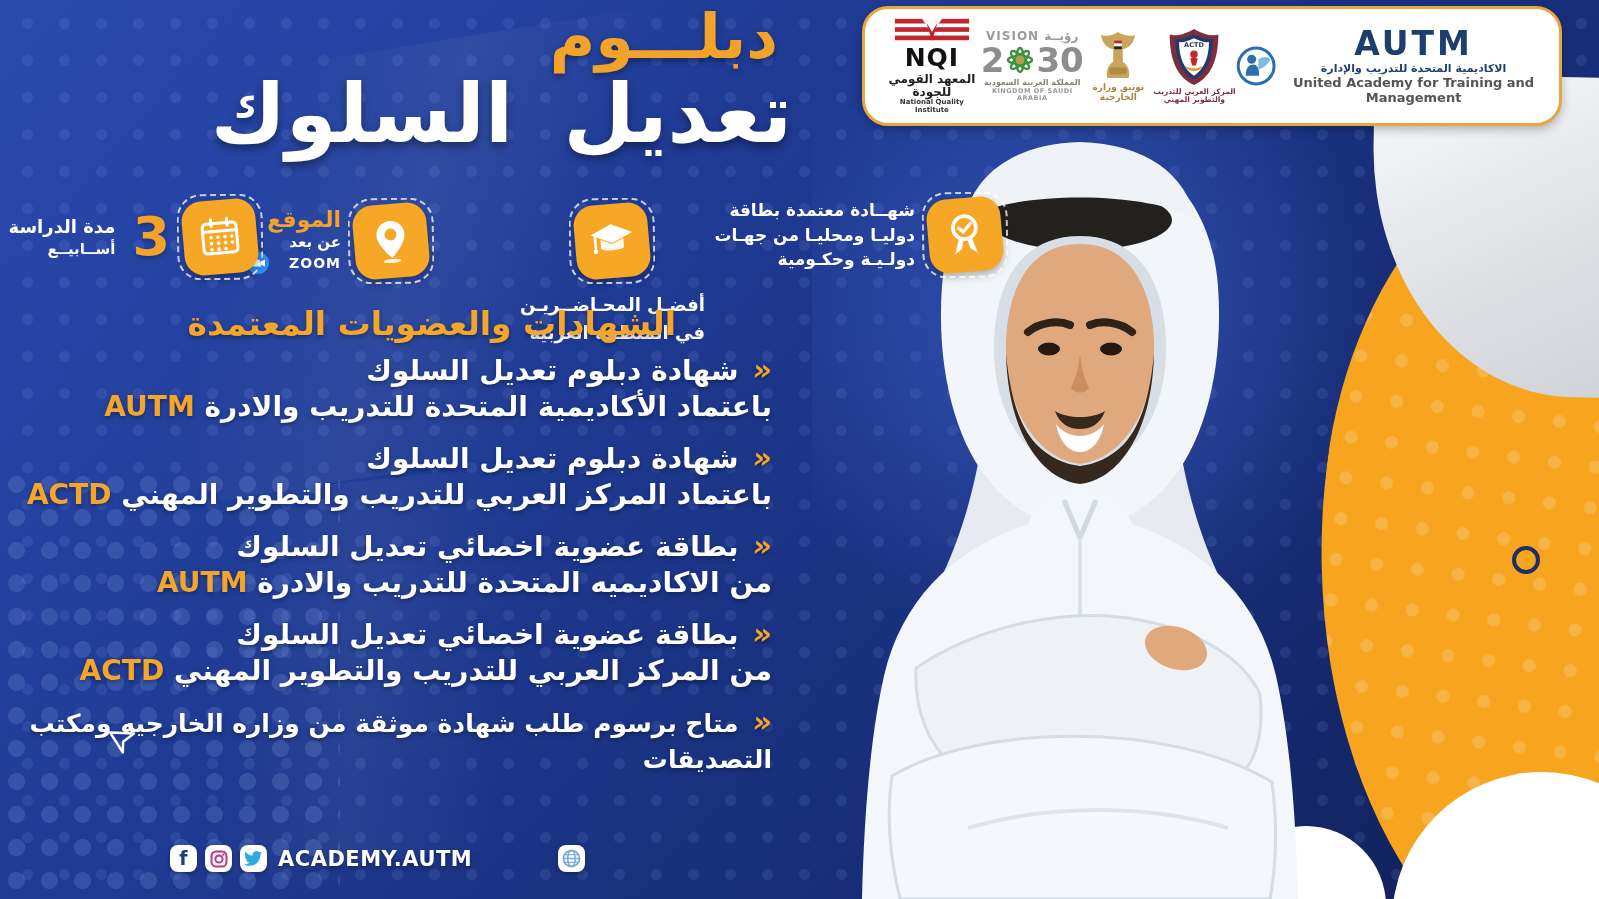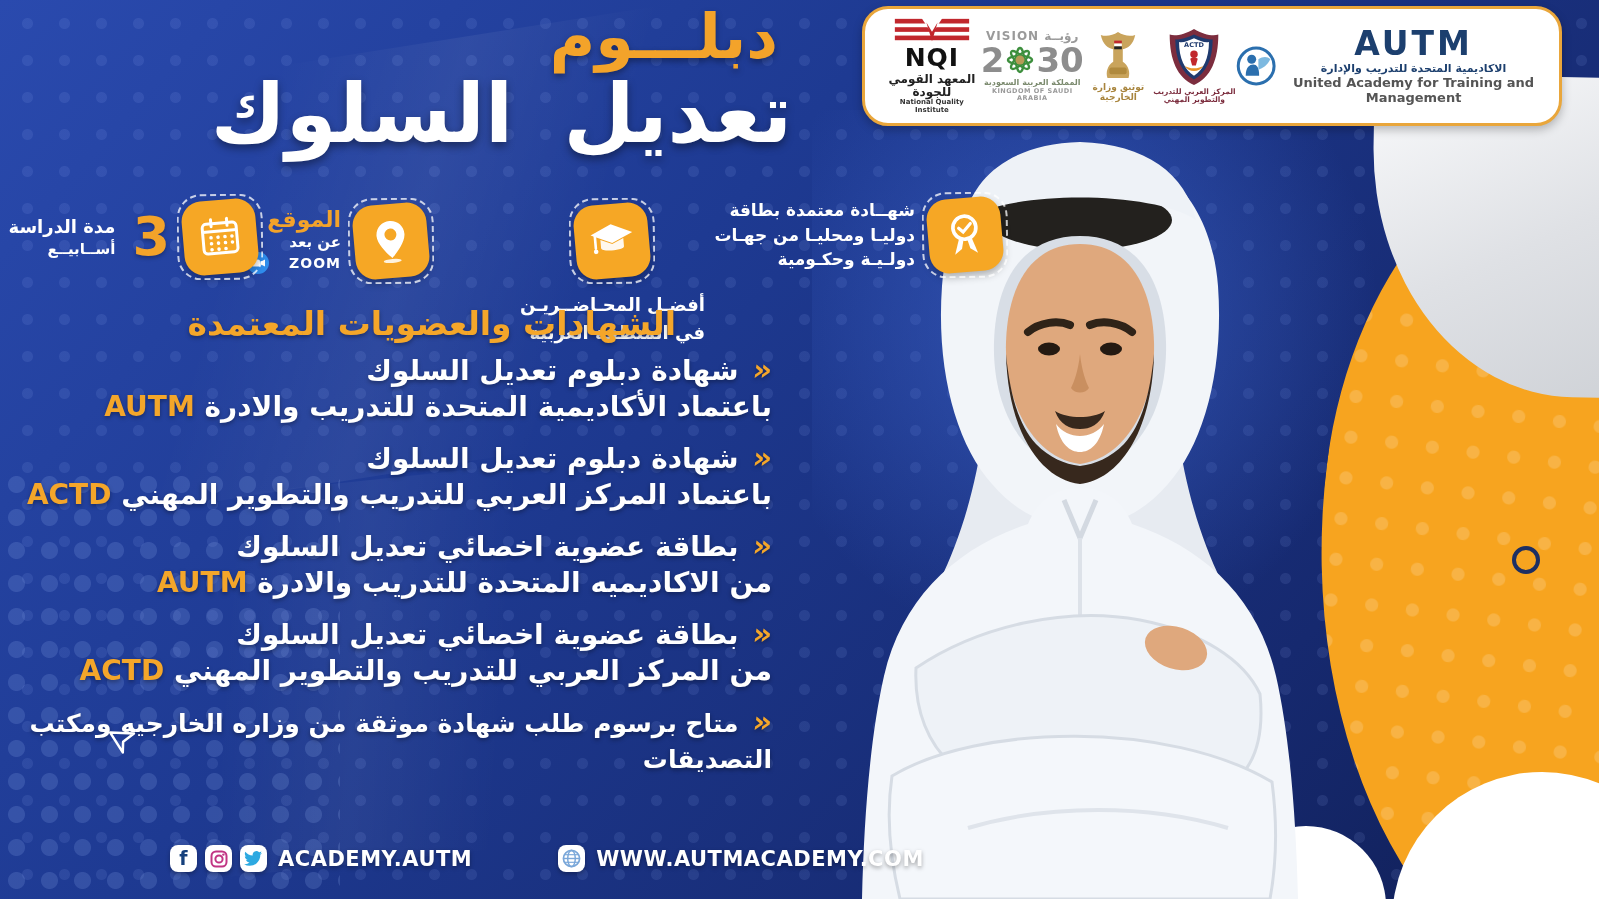--- a/index.html
+++ b/index.html
@@ -373,17 +373,16 @@
     <div class="f-group">
       <div class="sicon">
         <svg width="19" height="19" viewBox="0 0 20 20" aria-hidden="true">
           <circle cx="10" cy="10" r="8.5" fill="none" stroke="#7aa7d9" stroke-width="1.8"></circle>
           <ellipse cx="10" cy="10" rx="4" ry="8.5" fill="none" stroke="#7aa7d9" stroke-width="1.5"></ellipse>
           <line x1="1.5" y1="10" x2="18.5" y2="10" stroke="#7aa7d9" stroke-width="1.5"></line>
           <line x1="2.5" y1="6" x2="17.5" y2="6" stroke="#7aa7d9" stroke-width="1.2"></line>
           <line x1="2.5" y1="14" x2="17.5" y2="14" stroke="#7aa7d9" stroke-width="1.2"></line>
         </svg>
       </div>
-      <span class="f-text">WWW.AUTMACADEMY.COM</span>
     </div>
   </div>
 
 </div>
 
 </body></html>

